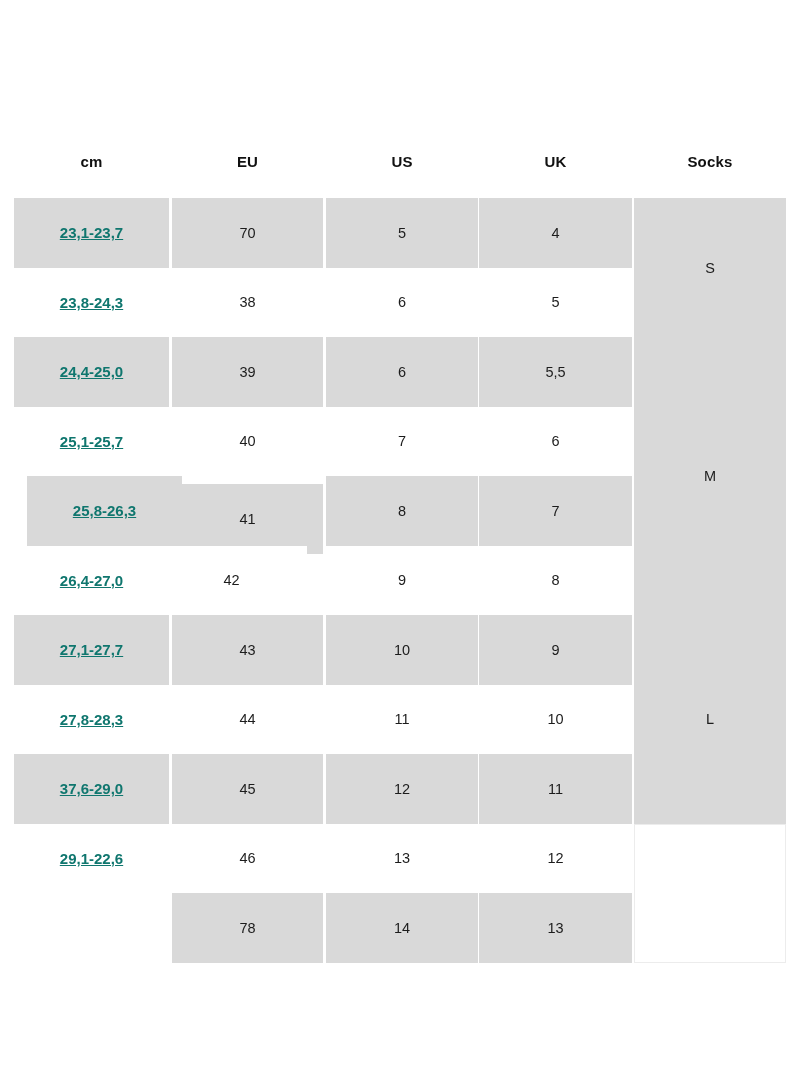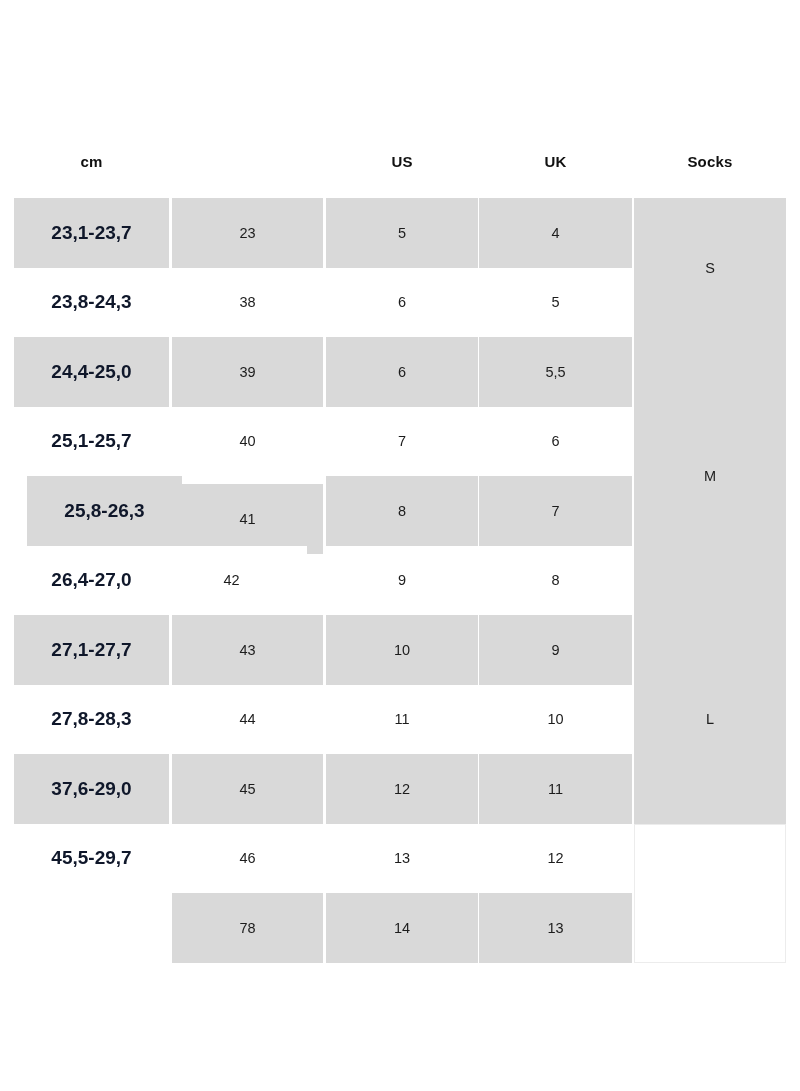--- a/index.html
+++ b/index.html
@@ -68,22 +68,23 @@
   .cell.shaded {
     background: #d9d9d9;
   }
 
   .cell.plain {
     background: #ffffff;
   }
 
   .cell.cm {
     font-weight: bold;
-    font-size: 19px;
-    color: #0f172a;
+    font-size: 15px;
+    color: #0f766e;
+    text-decoration: underline;
   }
 
   .cell.sock {
     background: #d9d9d9;
     font-size: 14.5px;
     color: #1c1c1c;
   }
 
   .cell.sock-empty {
     background: #ffffff;
@@ -91,28 +92,29 @@
   }
 </style>
 </head>
 <body>
 
 <div class="page">
   <div class="size-table">
 
     <div class="header-row">
         <div class="header-cell" style="left: 0px; width: 155px;">cm</div>
+        <div class="header-cell" style="left: 158px; width: 151px;">EU</div>
         <div class="header-cell" style="left: 465px; width: 153px;">UK</div>
         <div class="header-cell" style="left: 312px; width: 152px;">US</div>
         <div class="header-cell" style="left: 620px; width: 152px;">Socks</div>
       </div>
 
     <div class="grid">
         <div class="cell shaded cm" style="left: 0px; width: 155px; top: 0px; height: 69.5px;">23,1-23,7</div>
-        <div class="cell shaded" style="left: 158px; width: 151px; top: 0px; height: 69.5px;">23</div>
+        <div class="cell shaded" style="left: 158px; width: 151px; top: 0px; height: 69.5px;">70</div>
         <div class="cell shaded" style="left: 312px; width: 152px; top: 0px; height: 69.5px;">5</div>
         <div class="cell shaded" style="left: 465px; width: 153px; top: 0px; height: 69.5px;">4</div>
         <div class="cell plain cm" style="left: 0px; width: 155px; top: 69.5px; height: 69.5px;">23,8-24,3</div>
         <div class="cell plain" style="left: 158px; width: 151px; top: 69.5px; height: 69.5px;">38</div>
         <div class="cell plain" style="left: 312px; width: 152px; top: 69.5px; height: 69.5px;">6</div>
         <div class="cell plain" style="left: 465px; width: 153px; top: 69.5px; height: 69.5px;">5</div>
         <div class="cell shaded cm" style="left: 0px; width: 155px; top: 139px; height: 69.5px;">24,4-25,0</div>
         <div class="cell shaded" style="left: 158px; width: 151px; top: 139px; height: 69.5px;">39</div>
         <div class="cell shaded" style="left: 312px; width: 152px; top: 139px; height: 69.5px;">6</div>
         <div class="cell shaded" style="left: 465px; width: 153px; top: 139px; height: 69.5px;">5,5</div>
@@ -133,21 +135,21 @@
         <div class="cell shaded" style="left: 312px; width: 152px; top: 417px; height: 69.5px;">10</div>
         <div class="cell shaded" style="left: 465px; width: 153px; top: 417px; height: 69.5px;">9</div>
         <div class="cell plain cm" style="left: 0px; width: 155px; top: 486.5px; height: 69.5px;">27,8-28,3</div>
         <div class="cell plain" style="left: 158px; width: 151px; top: 486.5px; height: 69.5px;">44</div>
         <div class="cell plain" style="left: 312px; width: 152px; top: 486.5px; height: 69.5px;">11</div>
         <div class="cell plain" style="left: 465px; width: 153px; top: 486.5px; height: 69.5px;">10</div>
         <div class="cell shaded cm" style="left: 0px; width: 155px; top: 556px; height: 69.5px;">37,6-29,0</div>
         <div class="cell shaded" style="left: 158px; width: 151px; top: 556px; height: 69.5px;">45</div>
         <div class="cell shaded" style="left: 312px; width: 152px; top: 556px; height: 69.5px;">12</div>
         <div class="cell shaded" style="left: 465px; width: 153px; top: 556px; height: 69.5px;">11</div>
-        <div class="cell plain cm" style="left: 0px; width: 155px; top: 625.5px; height: 69.5px;">45,5-29,7</div>
+        <div class="cell plain cm" style="left: 0px; width: 155px; top: 625.5px; height: 69.5px;">29,1-22,6</div>
         <div class="cell plain" style="left: 158px; width: 151px; top: 625.5px; height: 69.5px;">46</div>
         <div class="cell plain" style="left: 312px; width: 152px; top: 625.5px; height: 69.5px;">13</div>
         <div class="cell plain" style="left: 465px; width: 153px; top: 625.5px; height: 69.5px;">12</div>
         <div class="cell shaded" style="left: 158px; width: 151px; top: 695px; height: 69.5px;">78</div>
         <div class="cell shaded" style="left: 312px; width: 152px; top: 695px; height: 69.5px;">14</div>
         <div class="cell shaded" style="left: 465px; width: 153px; top: 695px; height: 69.5px;">13</div>
         <div class="cell sock" style="left: 620px; width: 152px; top: 0px; height: 139px;">S</div>
         <div class="cell sock" style="left: 620px; width: 152px; top: 139px; height: 278px;">M</div>
         <div class="cell sock" style="left: 620px; width: 152px; top: 417px; height: 208.5px;">L</div>
         <div class="cell sock-empty" style="left: 620px; width: 152px; top: 625.5px; height: 139px;"></div>

